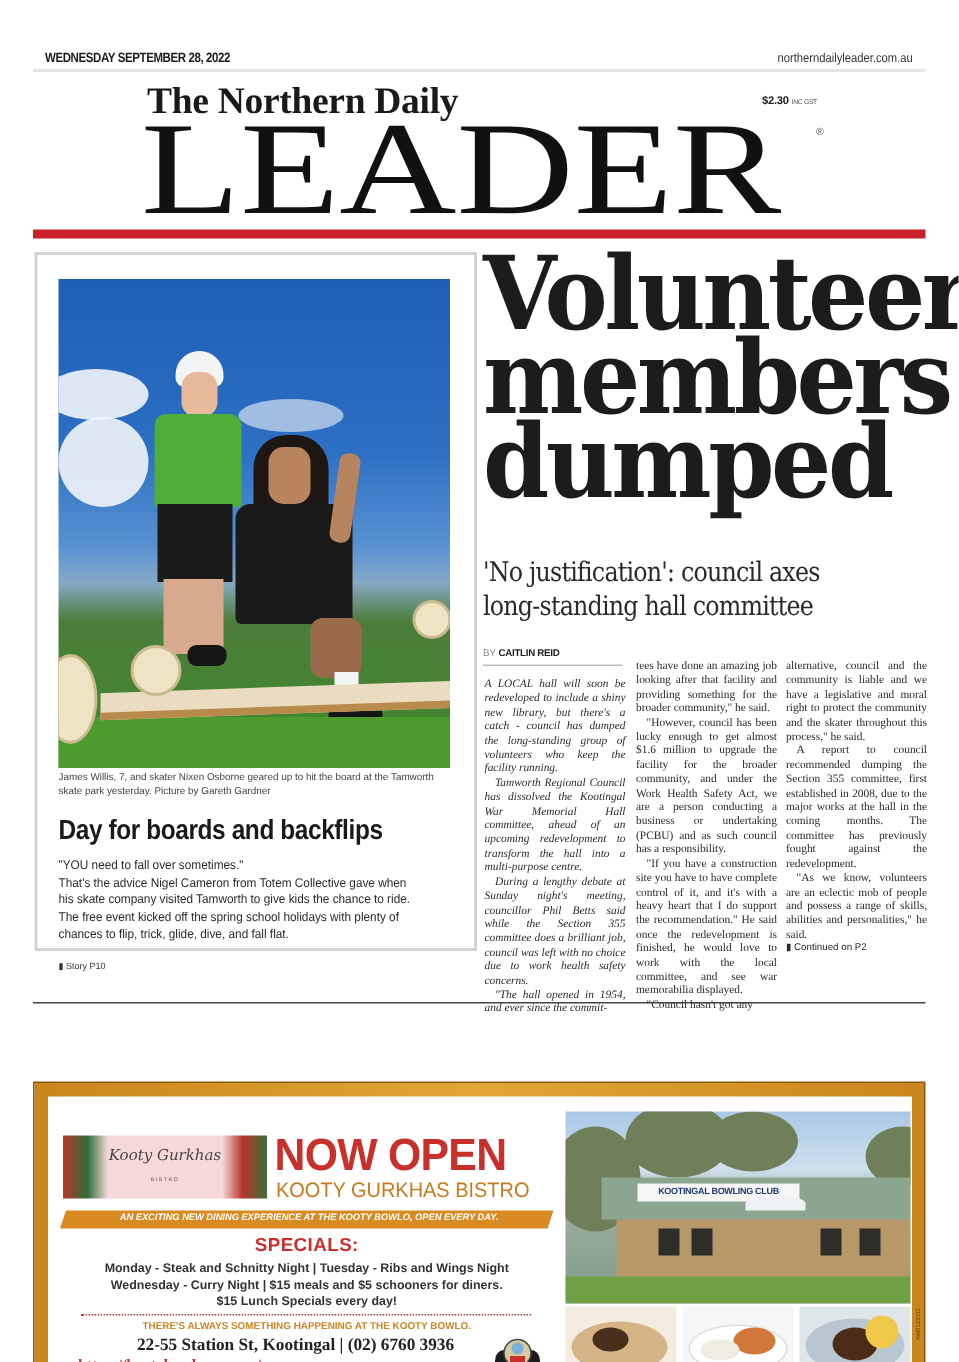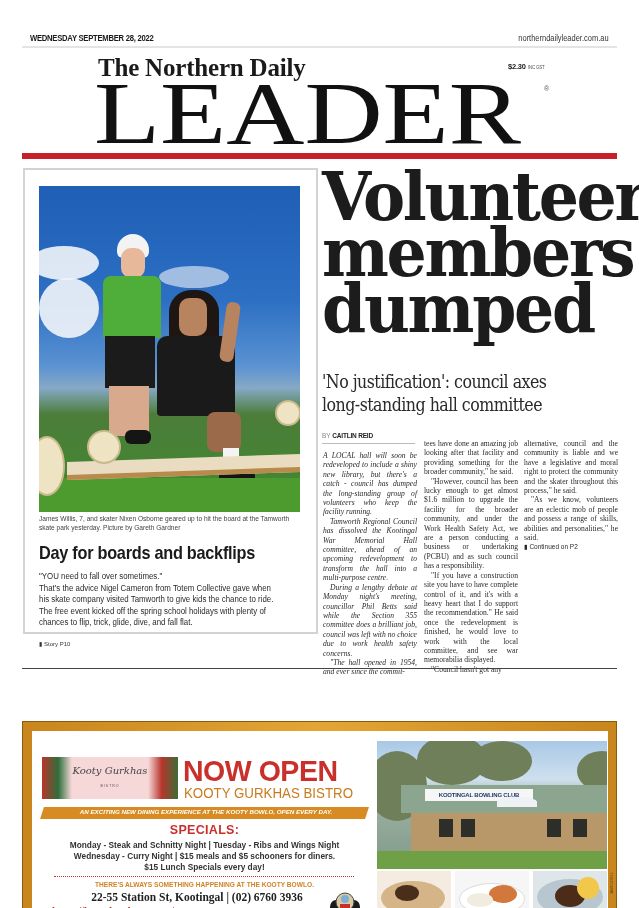--- a/index.html
+++ b/index.html
@@ -150,31 +150,32 @@
 <div class="deck">
   <div>'No justification': council axes</div>
   <div>long-standing hall committee</div>
 </div>
 <div class="byline"><span>BY </span><b>CAITLIN REID</b></div>
 <div class="byline-rule"></div>
 
 <div class="col col1">
   <p class="first">A LOCAL hall will soon be redeveloped to include a shiny new library, but there's a catch - council has dumped the long-standing group of volunteers who keep the facility running.</p>
   <p>Tamworth Regional Council has dissolved the Kootingal War Memorial Hall committee, ahead of an upcoming redevelopment to transform the hall into a multi-purpose centre.</p>
-  <p>During a lengthy debate at Monday night's meeting, councillor Phil Betts said while the Section 355 committee does a brilliant job, council was left with no choice due to work health safety concerns.</p>
+  <p>During a lengthy debate at Sunday night's meeting, councillor Phil Betts said while the Section 355 committee does a brilliant job, council was left with no choice due to work health safety concerns.</p>
   <p>"The hall opened in 1954, and ever since the commit-</p>
 </div>
 <div class="col col2">
   <p class="first">tees have done an amazing job looking after that facility and providing something for the broader community," he said.</p>
   <p>"However, council has been lucky enough to get almost $1.6 million to upgrade the facility for the broader community, and under the Work Health Safety Act, we are a person conducting a business or undertaking (PCBU) and as such council has a responsibility.</p>
   <p>"If you have a construction site you have to have complete control of it, and it's with a heavy heart that I do support the recommendation." He said once the redevelopment is finished, he would love to work with the local committee, and see war memorabilia displayed.</p>
   <p>"Council hasn't got any</p>
 </div>
 <div class="col col3">
   <p class="first">alternative, council and the community is liable and we have a legislative and moral right to protect the community and the skater throughout this process," he said.</p>
+  <p>A report to council recommended dumping the Section 355 committee, first established in 2008, due to the major works at the hall in the coming months. The committee has previously fought against the redevelopment.</p>
   <p>"As we know, volunteers are an eclectic mob of people and possess a range of skills, abilities and personalities," he said.</p>
   <p class="cont">▮ Continued on P2</p>
 </div>
 <div class="story-rule"></div>
 
 <div class="ad">
   <div class="ad-inner">
     <div class="bistro-logo">
       <div class="name">Kooty Gurkhas</div>
       <div class="sub">BISTRO</div>

